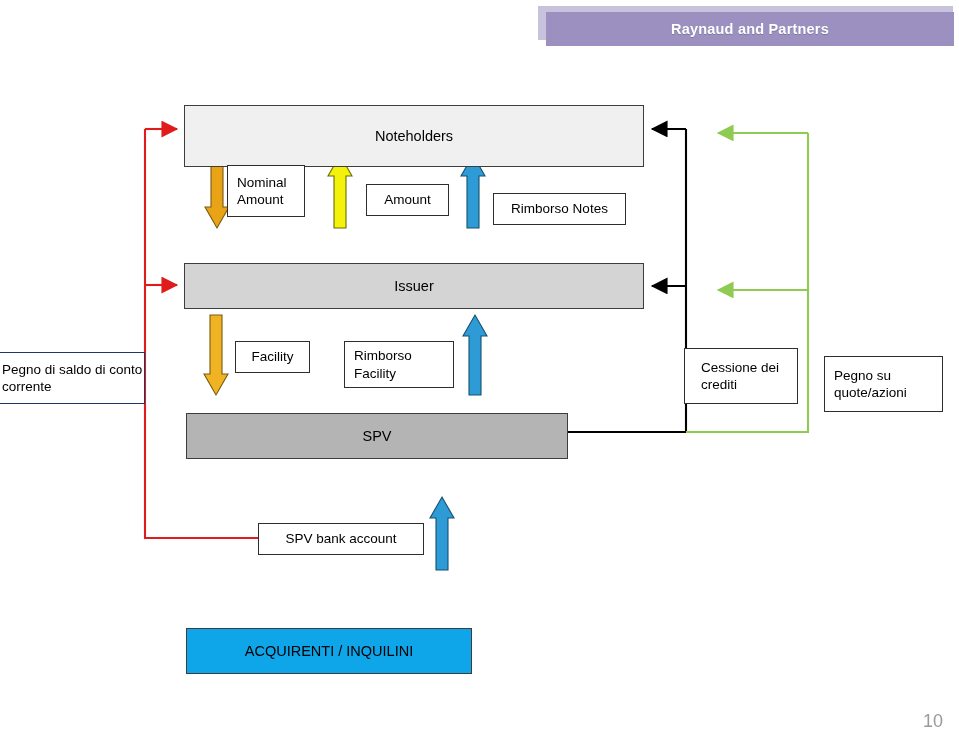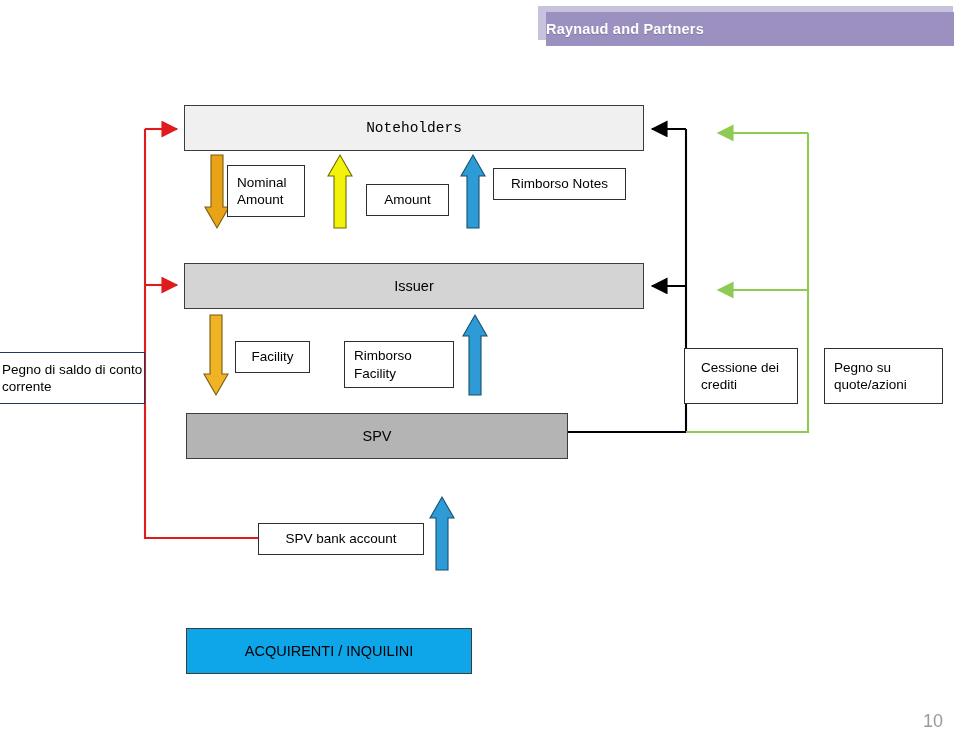--- a/index.html
+++ b/index.html
@@ -11,21 +11,21 @@
   #stage{position:absolute;left:0;top:0;width:959px;height:740px;}
 
   
   .brand-shadow{
     position:absolute;left:538px;top:6px;width:415px;height:34px;
     background:#c8c3dd;
   }
   .brand-plate{
     position:absolute;left:546px;top:12px;width:408px;height:34px;
     background:#9b90bf;
-    display:flex;align-items:center;
+    display:flex;align-items:center;justify-content:center;
   }
   .brand-plate .brand-text{
     color:#ffffff;font-size:14.5px;font-weight:bold;letter-spacing:.2px;
     text-shadow:0 1px 0 rgba(0,0,0,.18);
   }
 
   
   .band{
     position:absolute;
     border:1.6px solid #3d3d3d;
@@ -119,21 +119,21 @@
 
     <g>
       <path d="M469,395 L481,395 L481,336 L487,336 L475,315 L463,336 L469,336 Z" fill="#2e9bd6" stroke="#14506e" stroke-width="1.1"></path>
     </g>
 
     <g>
       <path d="M436,570 L448,570 L448,518 L454,518 L442,497 L430,518 L436,518 Z" fill="#2e9bd6" stroke="#14506e" stroke-width="1.1"></path>
     </g>
   </svg>
 
-  <div class="band noteholders" style="left:184px;top:105px;width:460px;height:46px;font-family:Liberation Mono, monospace;">
+  <div class="band noteholders" style="left:184px;top:105px;width:460px;height:62px;">
     <span>Noteholders</span>
   </div>
 
   <div class="band issuer" style="left:184px;top:263px;width:460px;height:46px;">
     <span>Issuer</span>
   </div>
 
   <div class="band spv" style="left:186px;top:413px;width:382px;height:46px;">
     <span>SPV</span>
   </div>
@@ -143,37 +143,37 @@
   </div>
 
   <div class="tag" style="left:227px;top:165px;width:78px;height:52px;">
     <span>Nominal Amount</span>
   </div>
 
   <div class="tag center" style="left:366px;top:184px;width:83px;height:32px;">
     <span>Amount</span>
   </div>
 
-  <div class="tag center" style="left:493px;top:168px;width:133px;height:32px;">
+  <div class="tag center" style="left:493px;top:193px;width:133px;height:32px;">
     <span>Rimborso Notes</span>
   </div>
 
   <div class="tag center" style="left:235px;top:341px;width:75px;height:32px;">
     <span>Facility</span>
   </div>
 
   <div class="tag" style="left:344px;top:341px;width:110px;height:47px;">
     <span>Rimborso Facility</span>
   </div>
 
   <div class="tag" style="left:684px;top:348px;width:114px;height:56px;padding-left:16px;">
     <span>Cessione dei crediti</span>
   </div>
 
-  <div class="tag" style="left:824px;top:348px;width:119px;height:56px;">
+  <div class="tag" style="left:824px;top:356px;width:119px;height:56px;">
     <span>Pegno su quote/azioni</span>
   </div>
 
   <div class="tag navy" style="left:-8px;top:352px;width:153px;height:52px;">
     <span>Pegno di saldo di conto corrente</span>
   </div>
 
   <div class="tag center" style="left:258px;top:523px;width:166px;height:32px;">
     <span>SPV bank account</span>
   </div>

